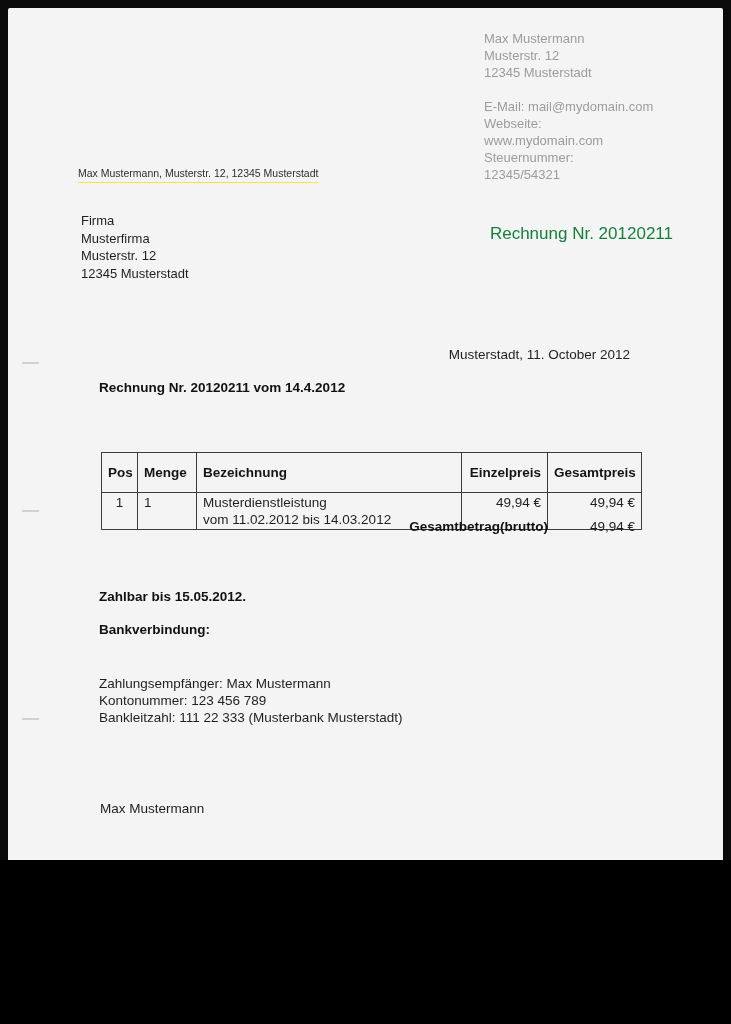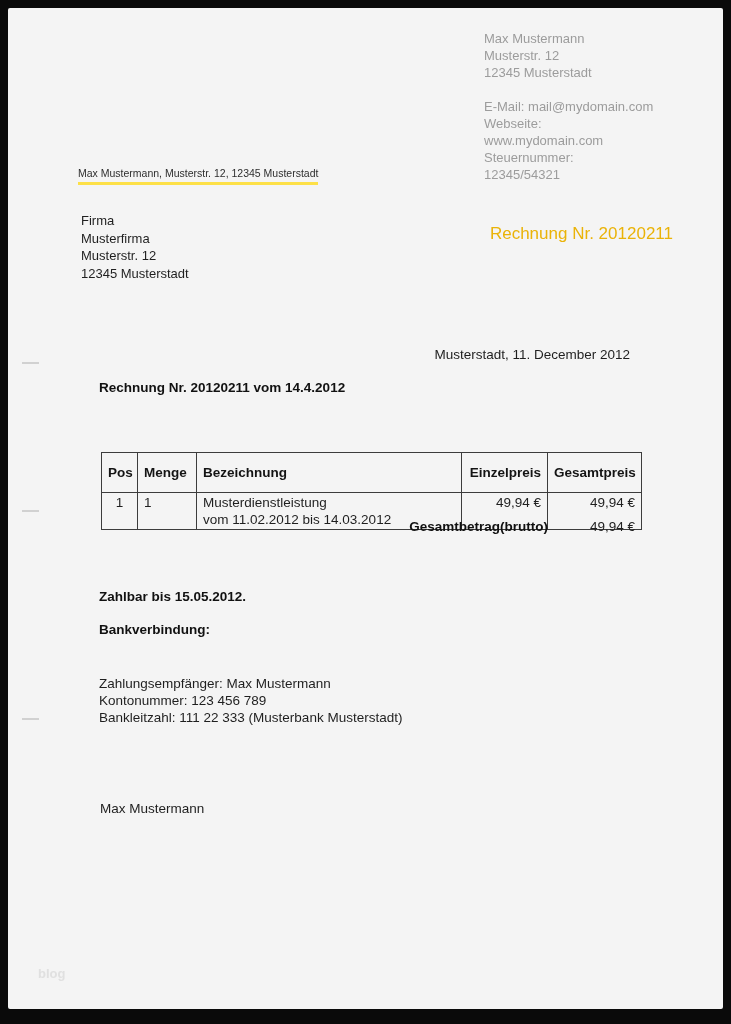--- a/index.html
+++ b/index.html
@@ -1,19 +1,19 @@
 <!DOCTYPE html>
 <html><head>
 <meta charset="utf-8">
 <style>
   * { margin:0; padding:0; box-sizing:border-box; }
   html,body { background:#000; }
   .canvas {
     position:relative;
-    width:731px; height:1024px;
+    width:731px; height:860px;
     background:#0a0a0a;
     border-radius:0;
     overflow:hidden;
     font-family:"Liberation Sans", sans-serif;
     color:#1f1f1f;
   }
   .page {
     position:absolute;
     left:8px; top:8px;
     width:715px; height:1001px;
@@ -27,32 +27,32 @@
     color:#9c9c9c;
     font-size:13px; line-height:17px;
   }
   .contact .gap { height:17px; }
 
   .sender-line {
     left:78px; top:167px;
     font-size:10.5px;
     color:#2e2e2e;
     padding-bottom:3px;
-    border-bottom:3px solid #fde047;
+    border-bottom:1px solid #fde047;
   }
 
   .recipient {
     left:81px; top:212px;
     font-size:13px; line-height:17.5px;
   }
 
   .invoice-title {
     right:58px; top:224px;
     font-size:17px;
-    color:#eab308;
+    color:#15803d;
   }
 
   .date-line {
     right:101px; top:347px;
     font-size:13.5px;
   }
 
   .subject {
     left:99px; top:380px;
     font-size:13.5px; font-weight:bold;
@@ -135,21 +135,21 @@
 
   <div class="abs recipient">
     <div>Firma</div>
     <div>Musterfirma</div>
     <div>Musterstr. 12</div>
     <div>12345 Musterstadt</div>
   </div>
 
   <div class="abs invoice-title">Rechnung Nr. 20120211</div>
 
-  <div class="abs date-line">Musterstadt, 11. December 2012</div>
+  <div class="abs date-line">Musterstadt, 11. October 2012</div>
 
   <div class="abs subject">Rechnung Nr. 20120211 vom 14.4.2012</div>
 
   <table class="abs items-table">
     <thead>
       <tr>
         <th class="c-pos">Pos</th>
         <th class="c-menge">Menge</th>
         <th class="c-bez">Bezeichnung</th>
         <th class="c-einz">Einzelpreis</th>

